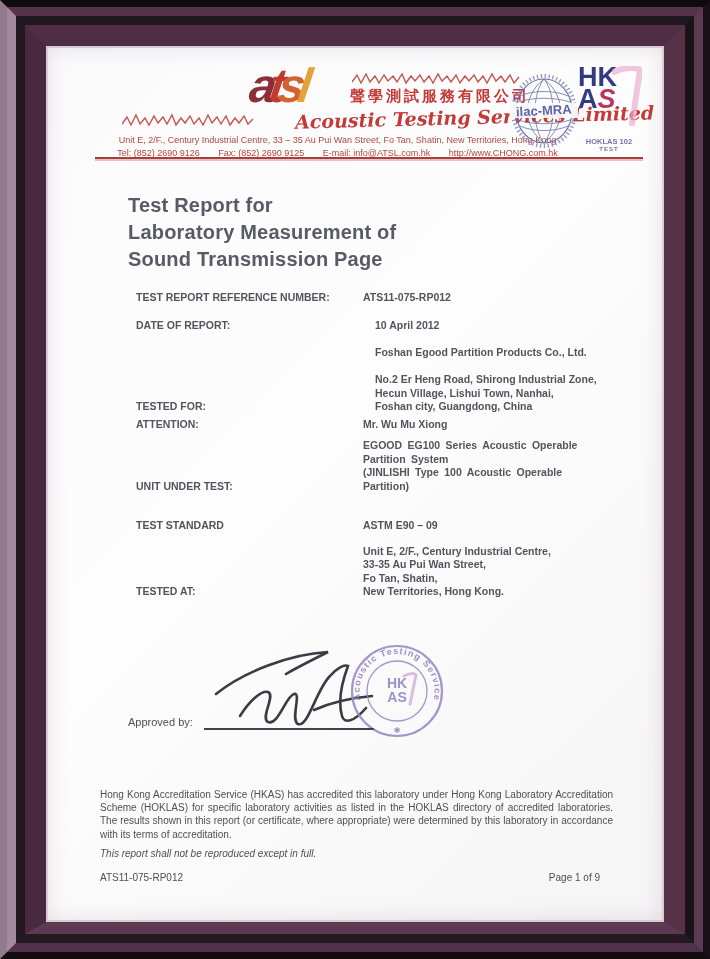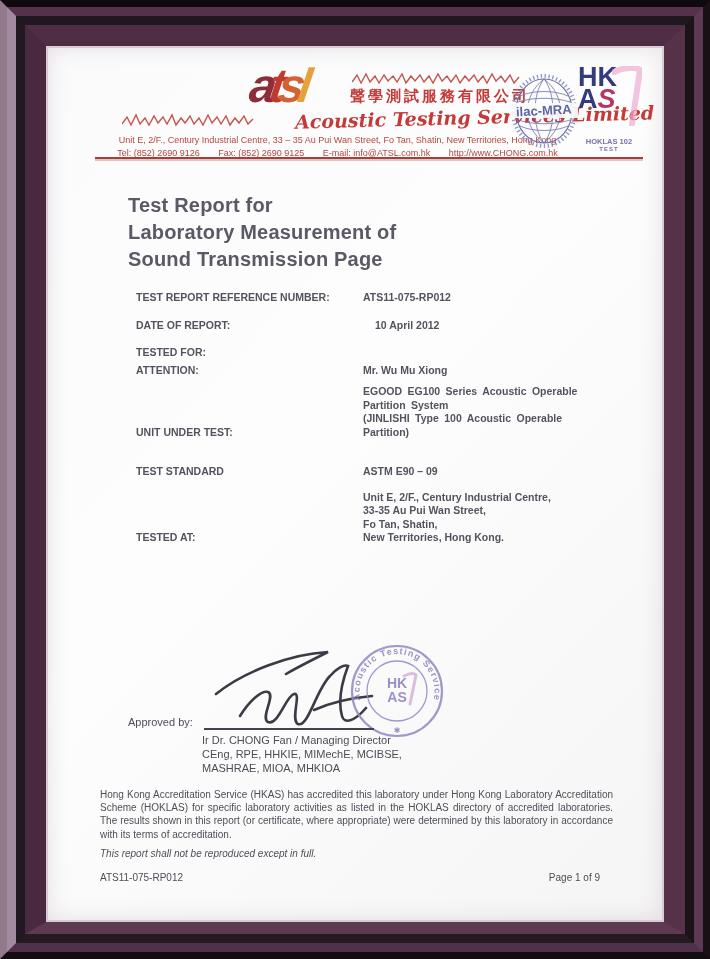--- a/index.html
+++ b/index.html
@@ -140,20 +140,25 @@
     <div class="field-row" style="margin-bottom:14px;">
       <div class="field-label">TEST REPORT REFERENCE NUMBER:</div>
       <div class="field-value lines">ATS11-075-RP012</div>
     </div>
     <div class="field-row" style="margin-bottom:14px;gap:12px;">
       <div class="field-label">DATE OF REPORT:</div>
       <div class="field-value lines">10 April 2012</div>
     </div>
     <div class="field-row" style="margin-bottom:4px;gap:12px;">
       <div class="field-label">TESTED FOR:</div>
+      <div class="field-value lines">Foshan Egood Partition Products Co., Ltd.
+
+No.2 Er Heng Road, Shirong Industrial Zone,
+Hecun Village, Lishui Town, Nanhai,
+Foshan city, Guangdong, China</div>
     </div>
     <div class="field-row" style="margin-bottom:8px;">
       <div class="field-label">ATTENTION:</div>
       <div class="field-value lines">Mr. Wu Mu Xiong</div>
     </div>
     <div class="field-row" style="margin-bottom:26px;">
       <div class="field-label">UNIT UNDER TEST:</div>
       <div class="field-value lines wide-spacing">EGOOD EG100 Series Acoustic Operable
 Partition System
 (JINLISHI Type 100 Acoustic Operable
@@ -190,25 +195,20 @@
       <textPath href="#ringPath" startOffset="2">Acoustic Testing Services Limited</textPath>
     </text>
     <text x="49" y="91" text-anchor="middle" font-size="8" fill="#8f82c2">✱</text>
     <text x="49" y="46" text-anchor="middle" font-family="Liberation Sans, sans-serif" font-size="14" font-weight="bold" fill="#8f82c2">HK</text>
     <text x="49" y="60" text-anchor="middle" font-family="Liberation Sans, sans-serif" font-size="14" font-weight="bold" fill="#8f82c2">AS</text>
     <path d="M56,34 C62,31 66,31 68,33 L62,62" fill="none" stroke="#c9a5d2" stroke-width="3" stroke-linecap="round" opacity=".8"></path>
   </svg>
 
   <div class="abs approved">Approved by:</div>
   <div class="abs sig-line"></div>
-  <div class="abs signer-block">
-    <div>Ir Dr. CHONG Fan / Managing Director</div>
-    <div class="lines">CEng, RPE, HHKIE, MIMechE, MCIBSE,
-MASHRAE, MIOA, MHKIOA</div>
-  </div>
 
   <div class="abs accred">Hong Kong Accreditation Service (HKAS) has accredited this laboratory under Hong Kong Laboratory Accreditation Scheme (HOKLAS) for specific laboratory activities as listed in the HOKLAS directory of accredited laboratories. The results shown in this report (or certificate, where appropriate) were determined by this laboratory in accordance with its terms of accreditation.</div>
   <div class="abs repro-note">This report shall not be reproduced except in full.</div>
   <div class="abs bottom-row">
     <span>ATS11-075-RP012</span>
     <span>Page 1 of 9</span>
   </div>
 
 </div>
 

